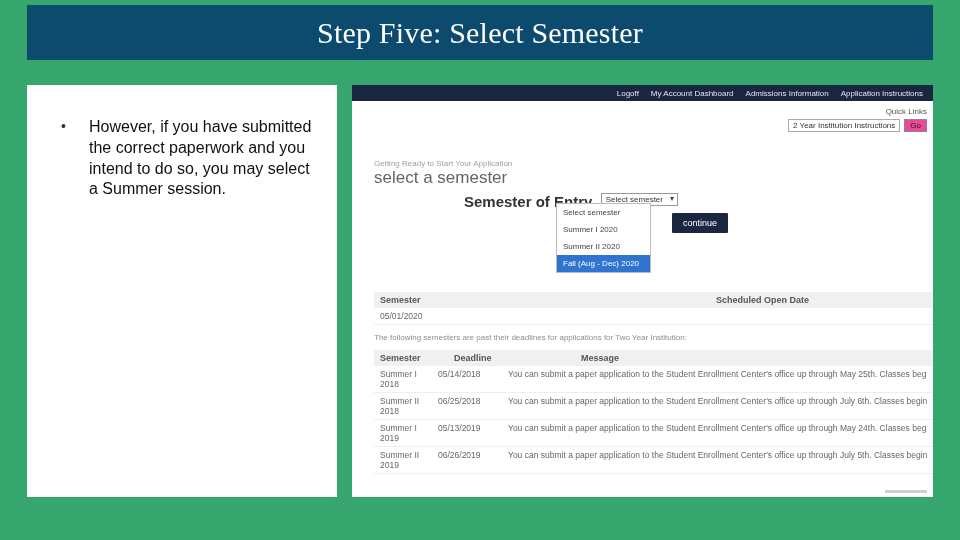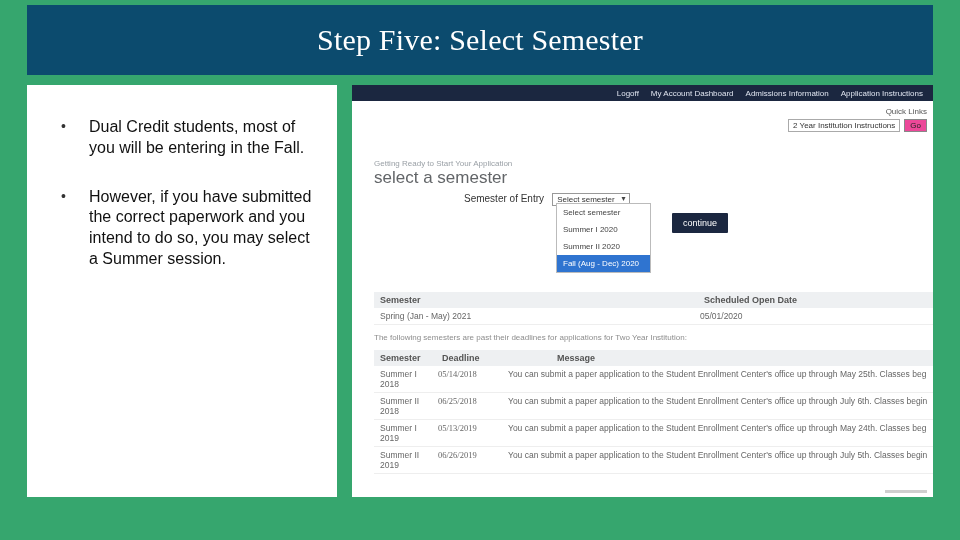--- a/index.html
+++ b/index.html
@@ -2,21 +2,21 @@
 <html><head>
 <meta charset="utf-8">
 <style>
   * { box-sizing: border-box; margin: 0; padding: 0; }
   html, body { width: 960px; height: 540px; font-family: Arial, Helvetica, sans-serif; }
   body { background: #36a66e; }
 
   .title-band {
     position: absolute;
     left: 27px; top: 5px;
-    width: 906px; height: 70px;
+    width: 906px; height: 55px;
     background: #0c4b6e;
     display: flex; align-items: center; justify-content: center;
   }
   .title-band h1 {
     color: #fff; font-weight: 400; font-size: 30px;
     font-family: "Times New Roman", serif; letter-spacing: 0.2px;
   }
 
   .left-card {
     position: absolute;
@@ -62,21 +62,21 @@
 
   .page-heading {
     position: absolute; left: 22px; top: 74px;
   }
   .page-heading .kicker { color: #9aa0a6; font-size: 8px; }
   .page-heading .h { color: #626568; font-size: 17px; }
 
   .sem-block {
     position: absolute; left: 112px; top: 108px;
   }
-  .sem-label { font-weight: normal; color: #333; font-size: 10px; display: inline-block; }
+  .sem-label { font-weight: bold; color: #333; font-size: 15px; display: inline-block; }
   .sem-select {
     display: inline-block; margin-left: 6px; border: 1px solid #999;
     font-size: 8px; padding: 1px 14px 1px 4px; color: #333; position: relative; background: #fff;
     vertical-align: top;
   }
   .sem-select::after { content: "▾"; position: absolute; right: 3px; top: 0; font-size: 8px; color: #444; }
 
   .dropdown {
     position: absolute; left: 204px; top: 118px; width: 95px;
     border: 1px solid #bbb; background: #fff; font-size: 8px; z-index: 5;
@@ -91,59 +91,58 @@
   }
 
   .info1 {
     position: absolute; left: 22px; top: 192px; right: 6px; color: #8d8d8d; font-size: 8px;
   }
 
   .tbl1 {
     position: absolute; left: 22px; top: 207px; right: 0;
   }
   .tbl-head { background: #eef0f2; display: flex; font-weight: bold; color: #555;
-    padding: 3px 6px; font-size: 9px; gap: 4px; }
+    padding: 3px 6px; font-size: 9px; gap: 16px; }
   .tbl-head .c1 { width: 320px; }
   .tbl-head .c2 { flex: 1; }
   .tbl-row { display: flex; padding: 3px 6px; color: #666; font-size: 8.5px; border-bottom: 1px solid #eee; }
   .tbl-row .c1 { width: 320px; }
   .tbl-row .c2 { flex: 1; }
 
   .info2 {
     position: absolute; left: 22px; top: 248px; right: 6px; color: #8d8d8d; font-size: 8px;
   }
 
   .tbl2 {
     position: absolute; left: 22px; top: 265px; right: 0;
   }
   .tbl2 .tbl-head .s { width: 58px; }
   .tbl2 .tbl-head .d { width: 90px; }
   .tbl2 .tbl-head .m { flex: 1; padding-left: 21px; }
   .tbl2 .tbl-row { align-items: flex-start; }
   .tbl2 .tbl-row .s { width: 58px; }
-  .tbl2 .tbl-row .d { width: 70px; font-family: Liberation Serif, serif; }
+  .tbl2 .tbl-row .d { width: 70px; }
   .tbl2 .tbl-row .m { flex: 1; white-space: nowrap; overflow: hidden; }
 
   .scroll-stub {
     position: absolute; right: 6px; bottom: 4px; width: 42px; height: 3px;
     background: #cfcfcf;
   }
 </style>
 </head>
 <body>
 
 <div class="title-band">
   <h1>Step Five: Select Semester</h1>
 </div>
 
 <div class="blue-tab"></div>
 
 <div class="left-card">
   <ul>
-    <li>Dual Credit students, most of you will be entering in the Fall.</li>
     <li>However, if you have submitted the correct paperwork and you intend to do so, you may select a Summer session.</li>
   </ul>
 </div>
 
 <div class="app-shot">
 
   <div class="app-top">
     <span>Logoff</span>
     <span>My Account Dashboard</span>
     <span>Admissions Information</span>
@@ -177,21 +176,20 @@
 
   <div class="continue">continue</div>
 
 
   <div class="tbl1">
     <div class="tbl-head">
       <div class="c1">Semester</div>
       <div class="c2">Scheduled Open Date</div>
     </div>
     <div class="tbl-row">
-      <div class="c1">Spring (Jan - May) 2021</div>
       <div class="c2">05/01/2020</div>
     </div>
   </div>
 
   <div class="info2">The following semesters are past their deadlines for applications for Two Year Institution:</div>
 
   <div class="tbl2">
     <div class="tbl-head">
       <div class="s">Semester</div>
       <div class="d">Deadline</div>

